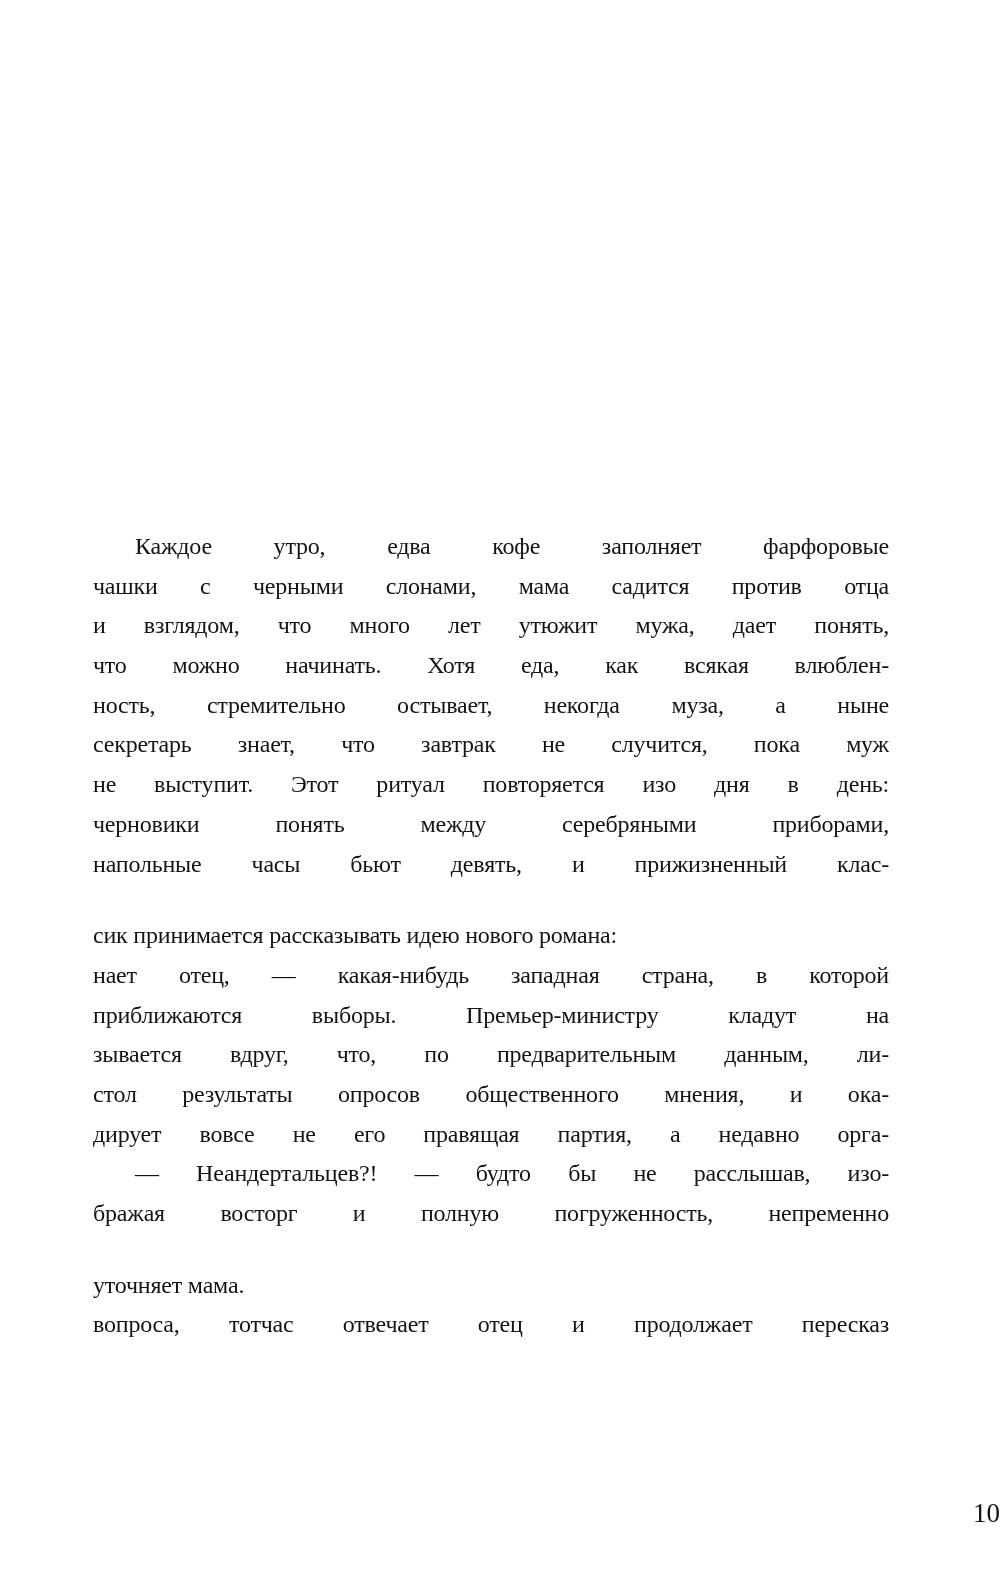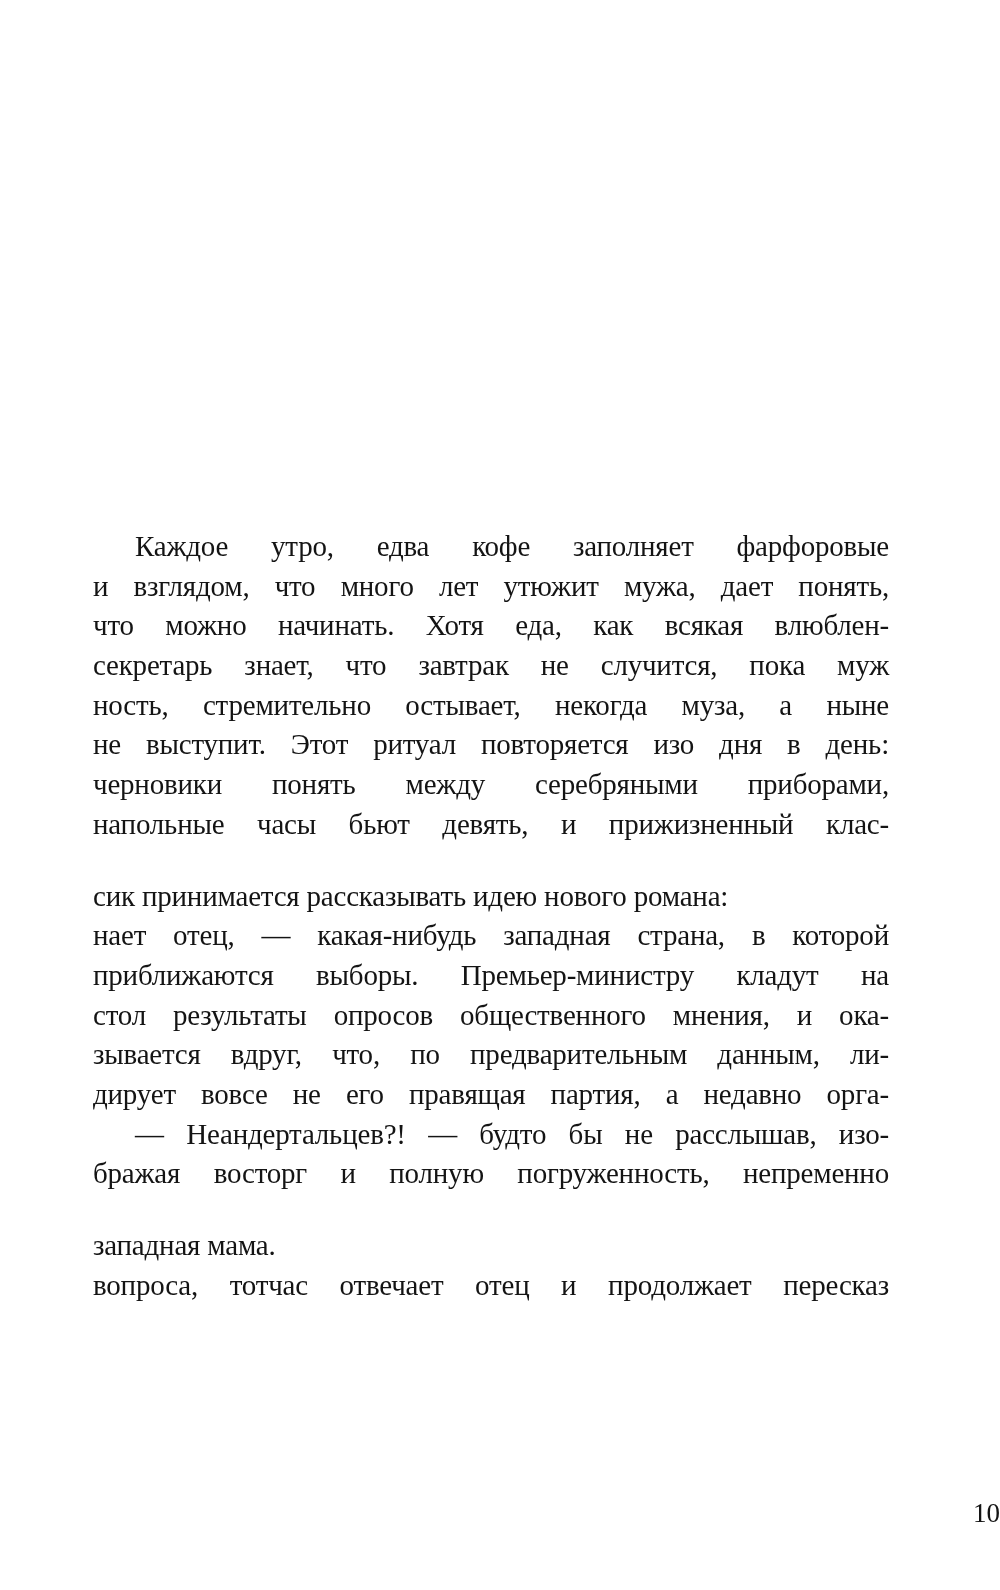--- a/index.html
+++ b/index.html
@@ -13,21 +13,21 @@
       position: relative;
       overflow: hidden;
       color: #141414;
     }
     .page-text {
       position: absolute;
       left: 93px;
       top: 527px;
       width: 796px;
       font-family: "Liberation Serif", "DejaVu Serif", serif;
-      font-size: 29px;
+      font-size: 24px;
       line-height: 39.7px;
       letter-spacing: -0.2px;
     }
     .line {
       display: block;
       height: 39.7px;
       white-space: nowrap;
       text-align: justify;
       text-align-last: justify;
       overflow: visible;
@@ -48,32 +48,33 @@
       font-family: "Liberation Serif", "DejaVu Serif", serif;
       font-size: 27px;
       color: #141414;
     }
   </style>
 </head>
 <body>
 
 <div class="page-text">
   <span class="line indent">Каждое утро, едва кофе заполняет фарфоровые</span>
+  <span class="line">чашки с черными слонами, мама садится против отца</span>
   <span class="line">и взглядом, что много лет утюжит мужа, дает понять,</span>
   <span class="line">что можно начинать. Хотя еда, как всякая влюблен-</span>
+  <span class="line">ность, стремительно остывает, некогда муза, а ныне</span>
   <span class="line">секретарь знает, что завтрак не случится, пока муж</span>
-  <span class="line">ность, стремительно остывает, некогда муза, а ныне</span>
   <span class="line">не выступит. Этот ритуал повторяется изо дня в день:</span>
   <span class="line">черновики понять между серебряными приборами,</span>
   <span class="line">напольные часы бьют девять, и прижизненный клас-</span>
   <span class="line last">сик принимается рассказывать идею нового романа:</span>
   <span class="line">нает отец, — какая-нибудь западная страна, в которой</span>
   <span class="line">приближаются выборы. Премьер-министру кладут на</span>
+  <span class="line">зывается вдруг, что, по предварительным данным, ли-</span>
   <span class="line">стол результаты опросов общественного мнения, и ока-</span>
-  <span class="line">зывается вдруг, что, по предварительным данным, ли-</span>
   <span class="line">дирует вовсе не его правящая партия, а недавно орга-</span>
   <span class="line indent">— Неандертальцев?! — будто бы не расслышав, изо-</span>
   <span class="line">бражая восторг и полную погруженность, непременно</span>
-  <span class="line last">западная мама.</span>
+  <span class="line last">уточняет мама.</span>
   <span class="line">вопроса, тотчас отвечает отец и продолжает пересказ</span>
 </div>
 
 <div class="page-number">10</div>
 
 </body></html>

